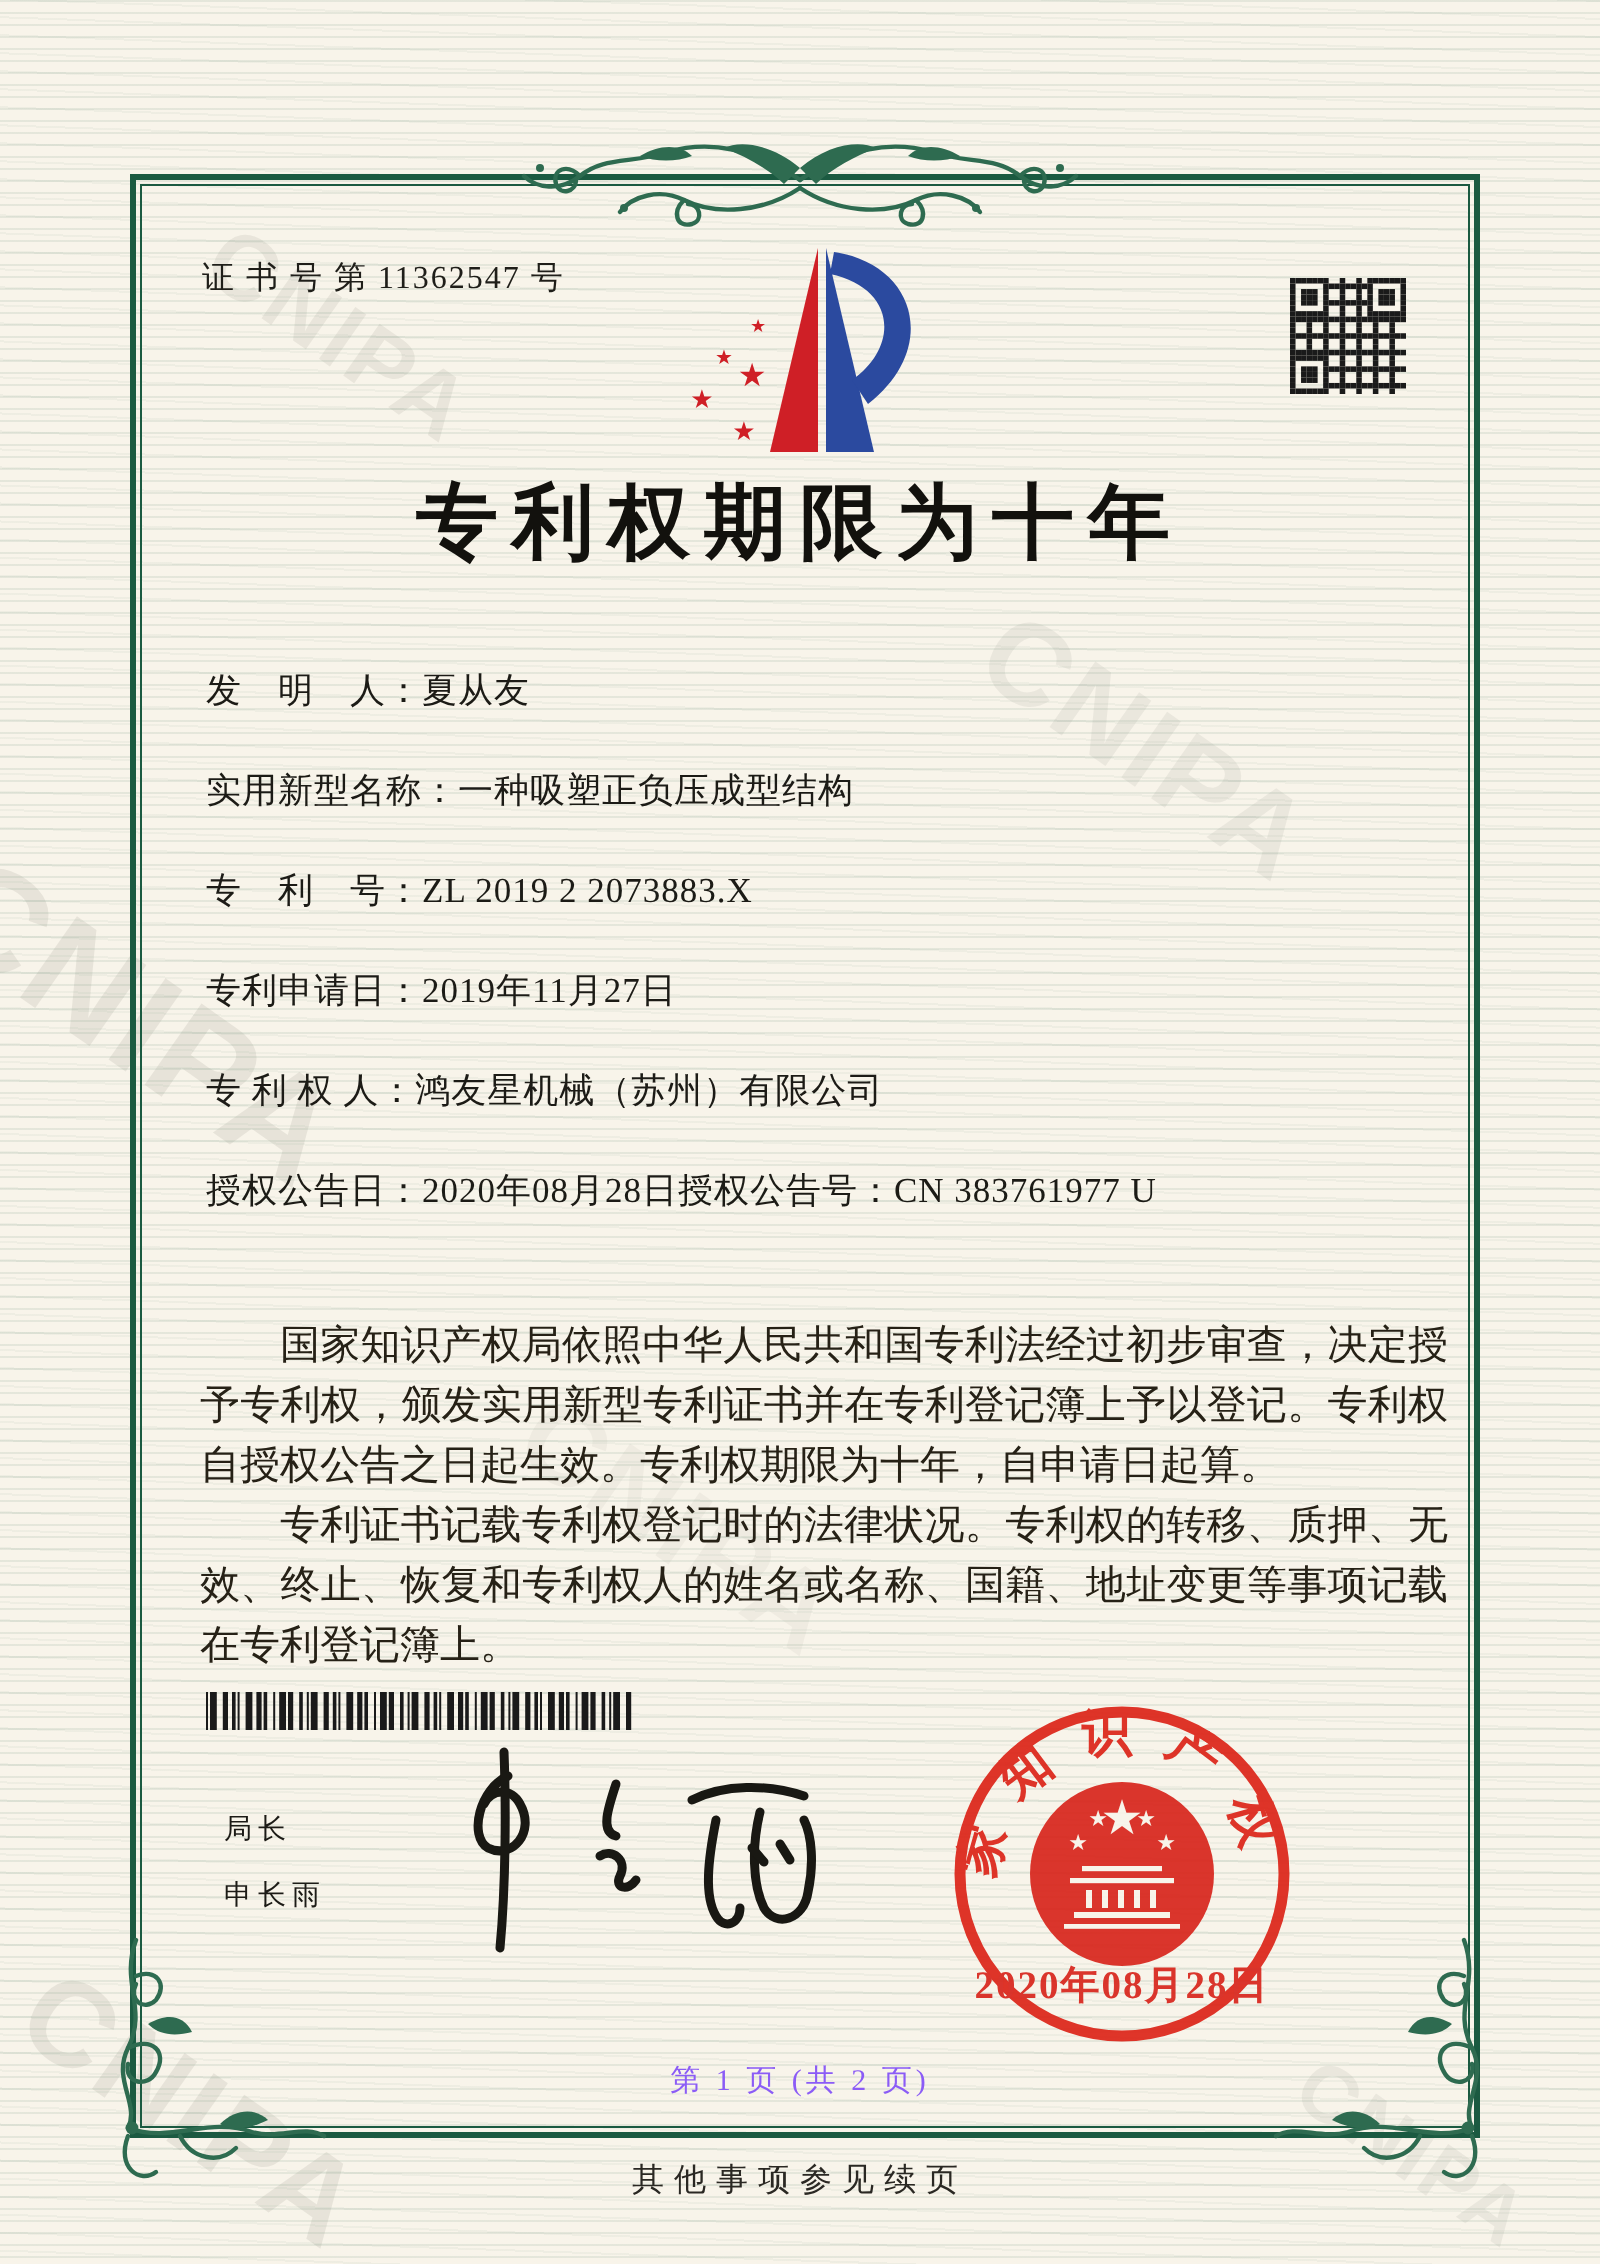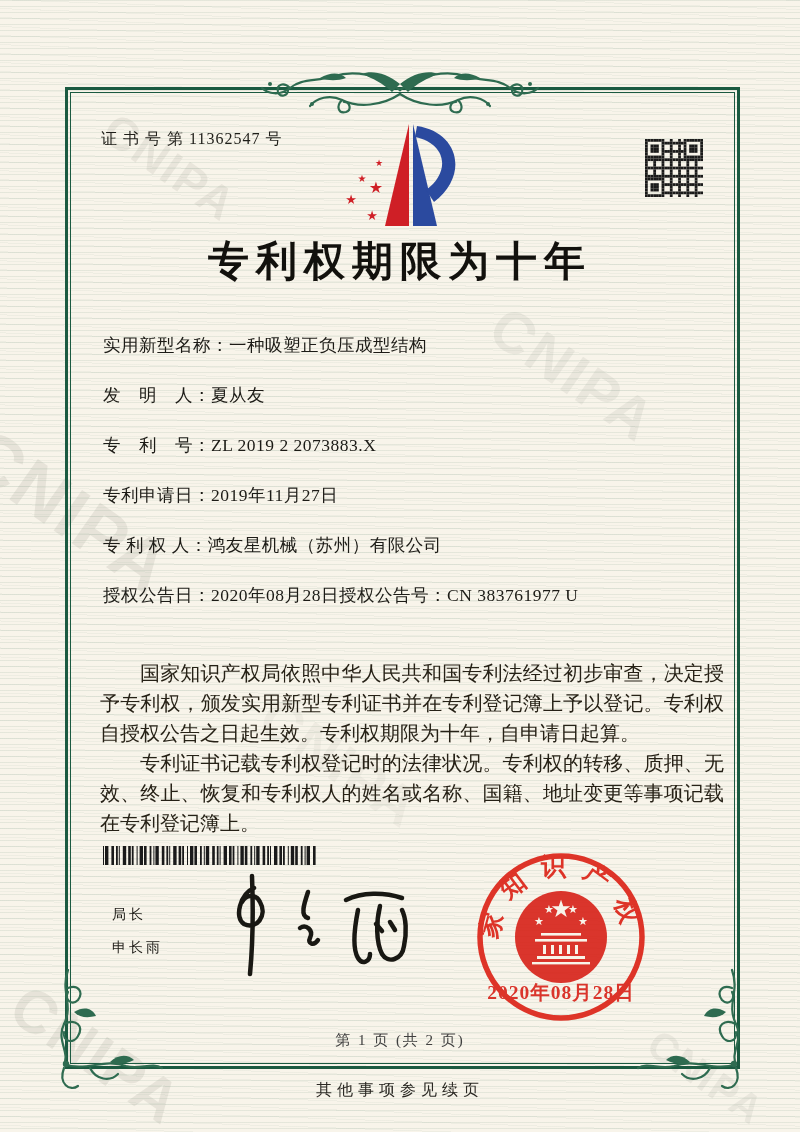--- a/index.html
+++ b/index.html
@@ -50,21 +50,21 @@
   .body-paras{
     position:absolute;left:100px;top:658px;width:624px;
     font-size:20px;line-height:30px;color:#262116;text-align:justify;
   }
   .body-paras p{margin:0;text-indent:2em;}
   .barcode{position:absolute;left:103px;top:846px;width:215px;height:19px;}
   .officer{position:absolute;left:112px;top:906px;font-size:14px;letter-spacing:3px;color:#1c1b16;}
   .officer .o-title{margin-bottom:15px;}
   .signature{position:absolute;left:210px;top:870px;width:230px;height:118px;}
   .seal{position:absolute;left:471px;top:847px;width:180px;height:180px;}
-  .page-num{position:absolute;left:0;right:0;top:1031px;text-align:center;font-size:15px;letter-spacing:2px;color:#404040;}
+  .page-num{position:absolute;left:0;right:0;top:1031px;text-align:center;font-size:15px;letter-spacing:2px;color:#8b5cf6;}
   .footer-note{position:absolute;left:0;right:0;top:1080px;text-align:center;font-size:16px;letter-spacing:5px;color:#2a2823;}
   .orn{stroke:#2e6b50;stroke-width:2.2;fill:none;stroke-linecap:round;}
   .ornf{fill:#2e6b50;stroke:none;}
 </style>
 </head>
 <body>
 
 <div class="page">
   <div class="guilloche"></div>
 
@@ -393,24 +393,24 @@
       <rect x="9" y="20" width="1" height="1" fill="#1a1a1a"></rect>
       <rect x="12" y="20" width="1" height="1" fill="#1a1a1a"></rect>
       <rect x="15" y="20" width="1" height="1" fill="#1a1a1a"></rect>
       <rect x="18" y="20" width="1" height="1" fill="#1a1a1a"></rect>
     </svg>
 
   <h1 class="title">专利权期限为十年</h1>
 
   <div class="fields">
     <div class="field-row">
-      <span class="flabel">实用新型名称：</span><span class="fvalue">一种吸塑正负压成型结构</span>
+      <span class="flabel">发　明　人：</span><span class="fvalue">夏从友</span>
     </div>
     <div class="field-row">
-      <span class="flabel">发　明　人：</span><span class="fvalue">夏从友</span>
+      <span class="flabel">实用新型名称：</span><span class="fvalue">一种吸塑正负压成型结构</span>
     </div>
     <div class="field-row">
       <span class="flabel">专　利　号：</span><span class="fvalue">ZL 2019 2 2073883.X</span>
     </div>
     <div class="field-row">
       <span class="flabel">专利申请日：</span><span class="fvalue">2019年11月27日</span>
     </div>
     <div class="field-row">
       <span class="flabel">专 利 权 人：</span><span class="fvalue">鸿友星机械（苏州）有限公司</span>
     </div>

